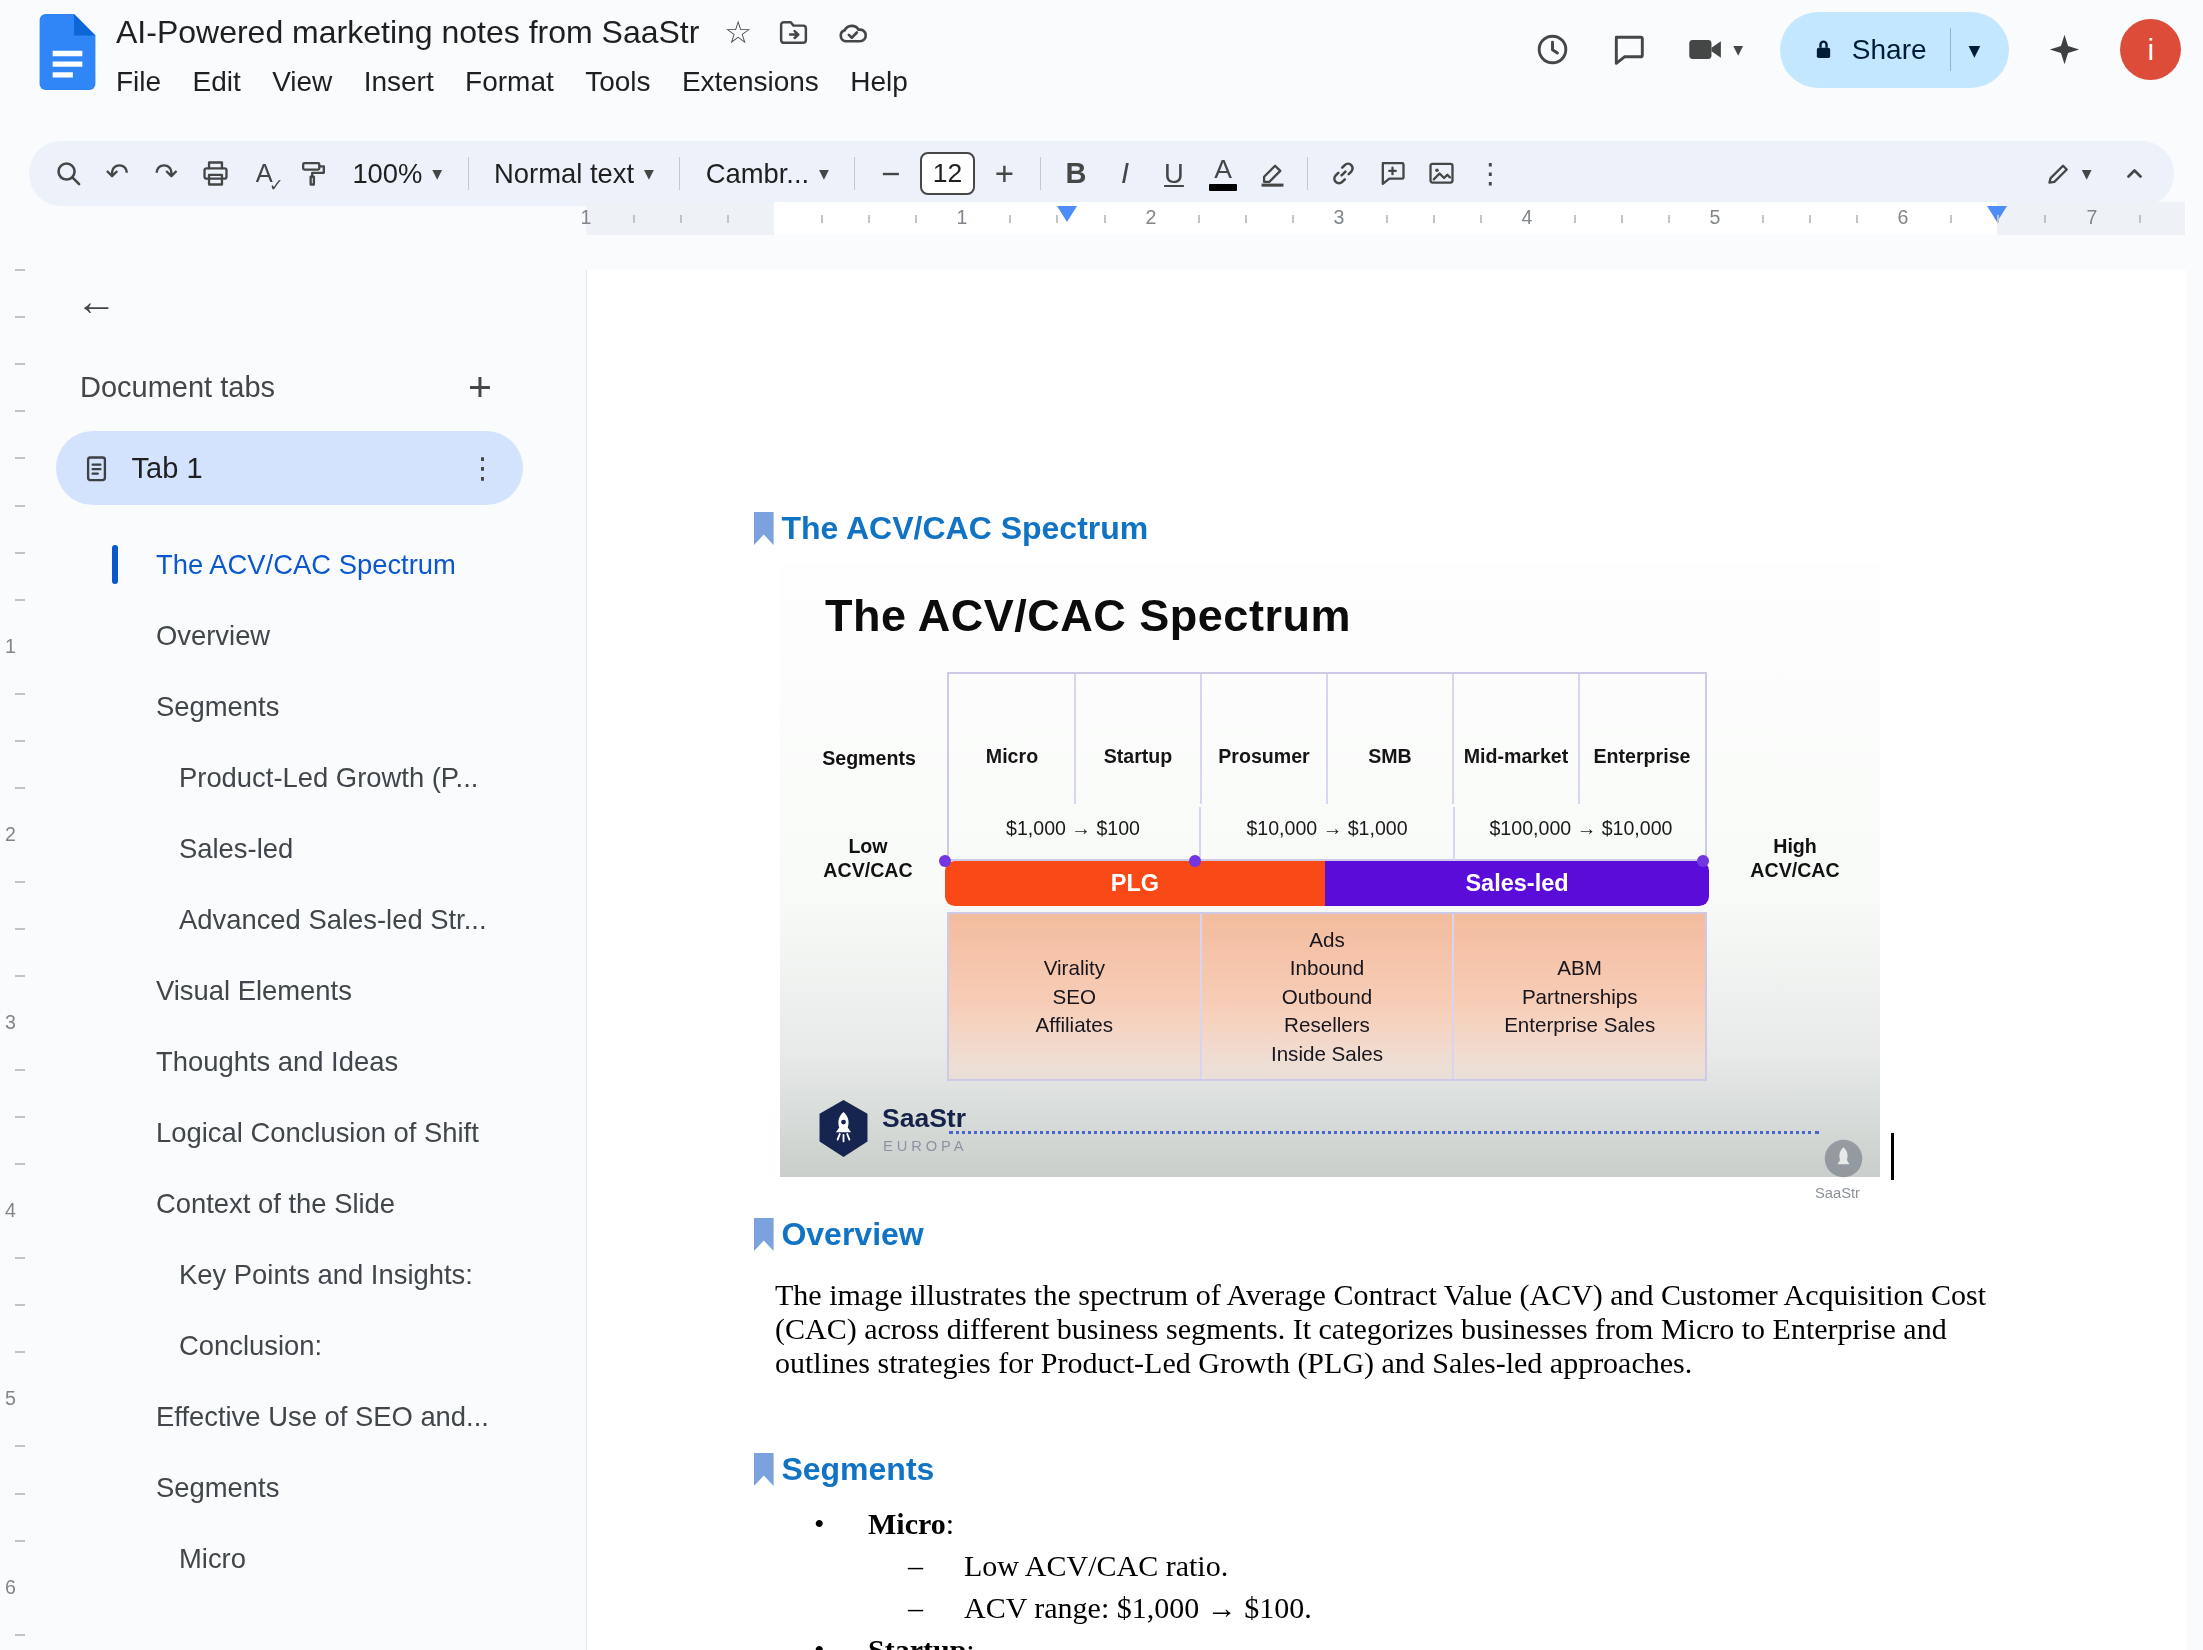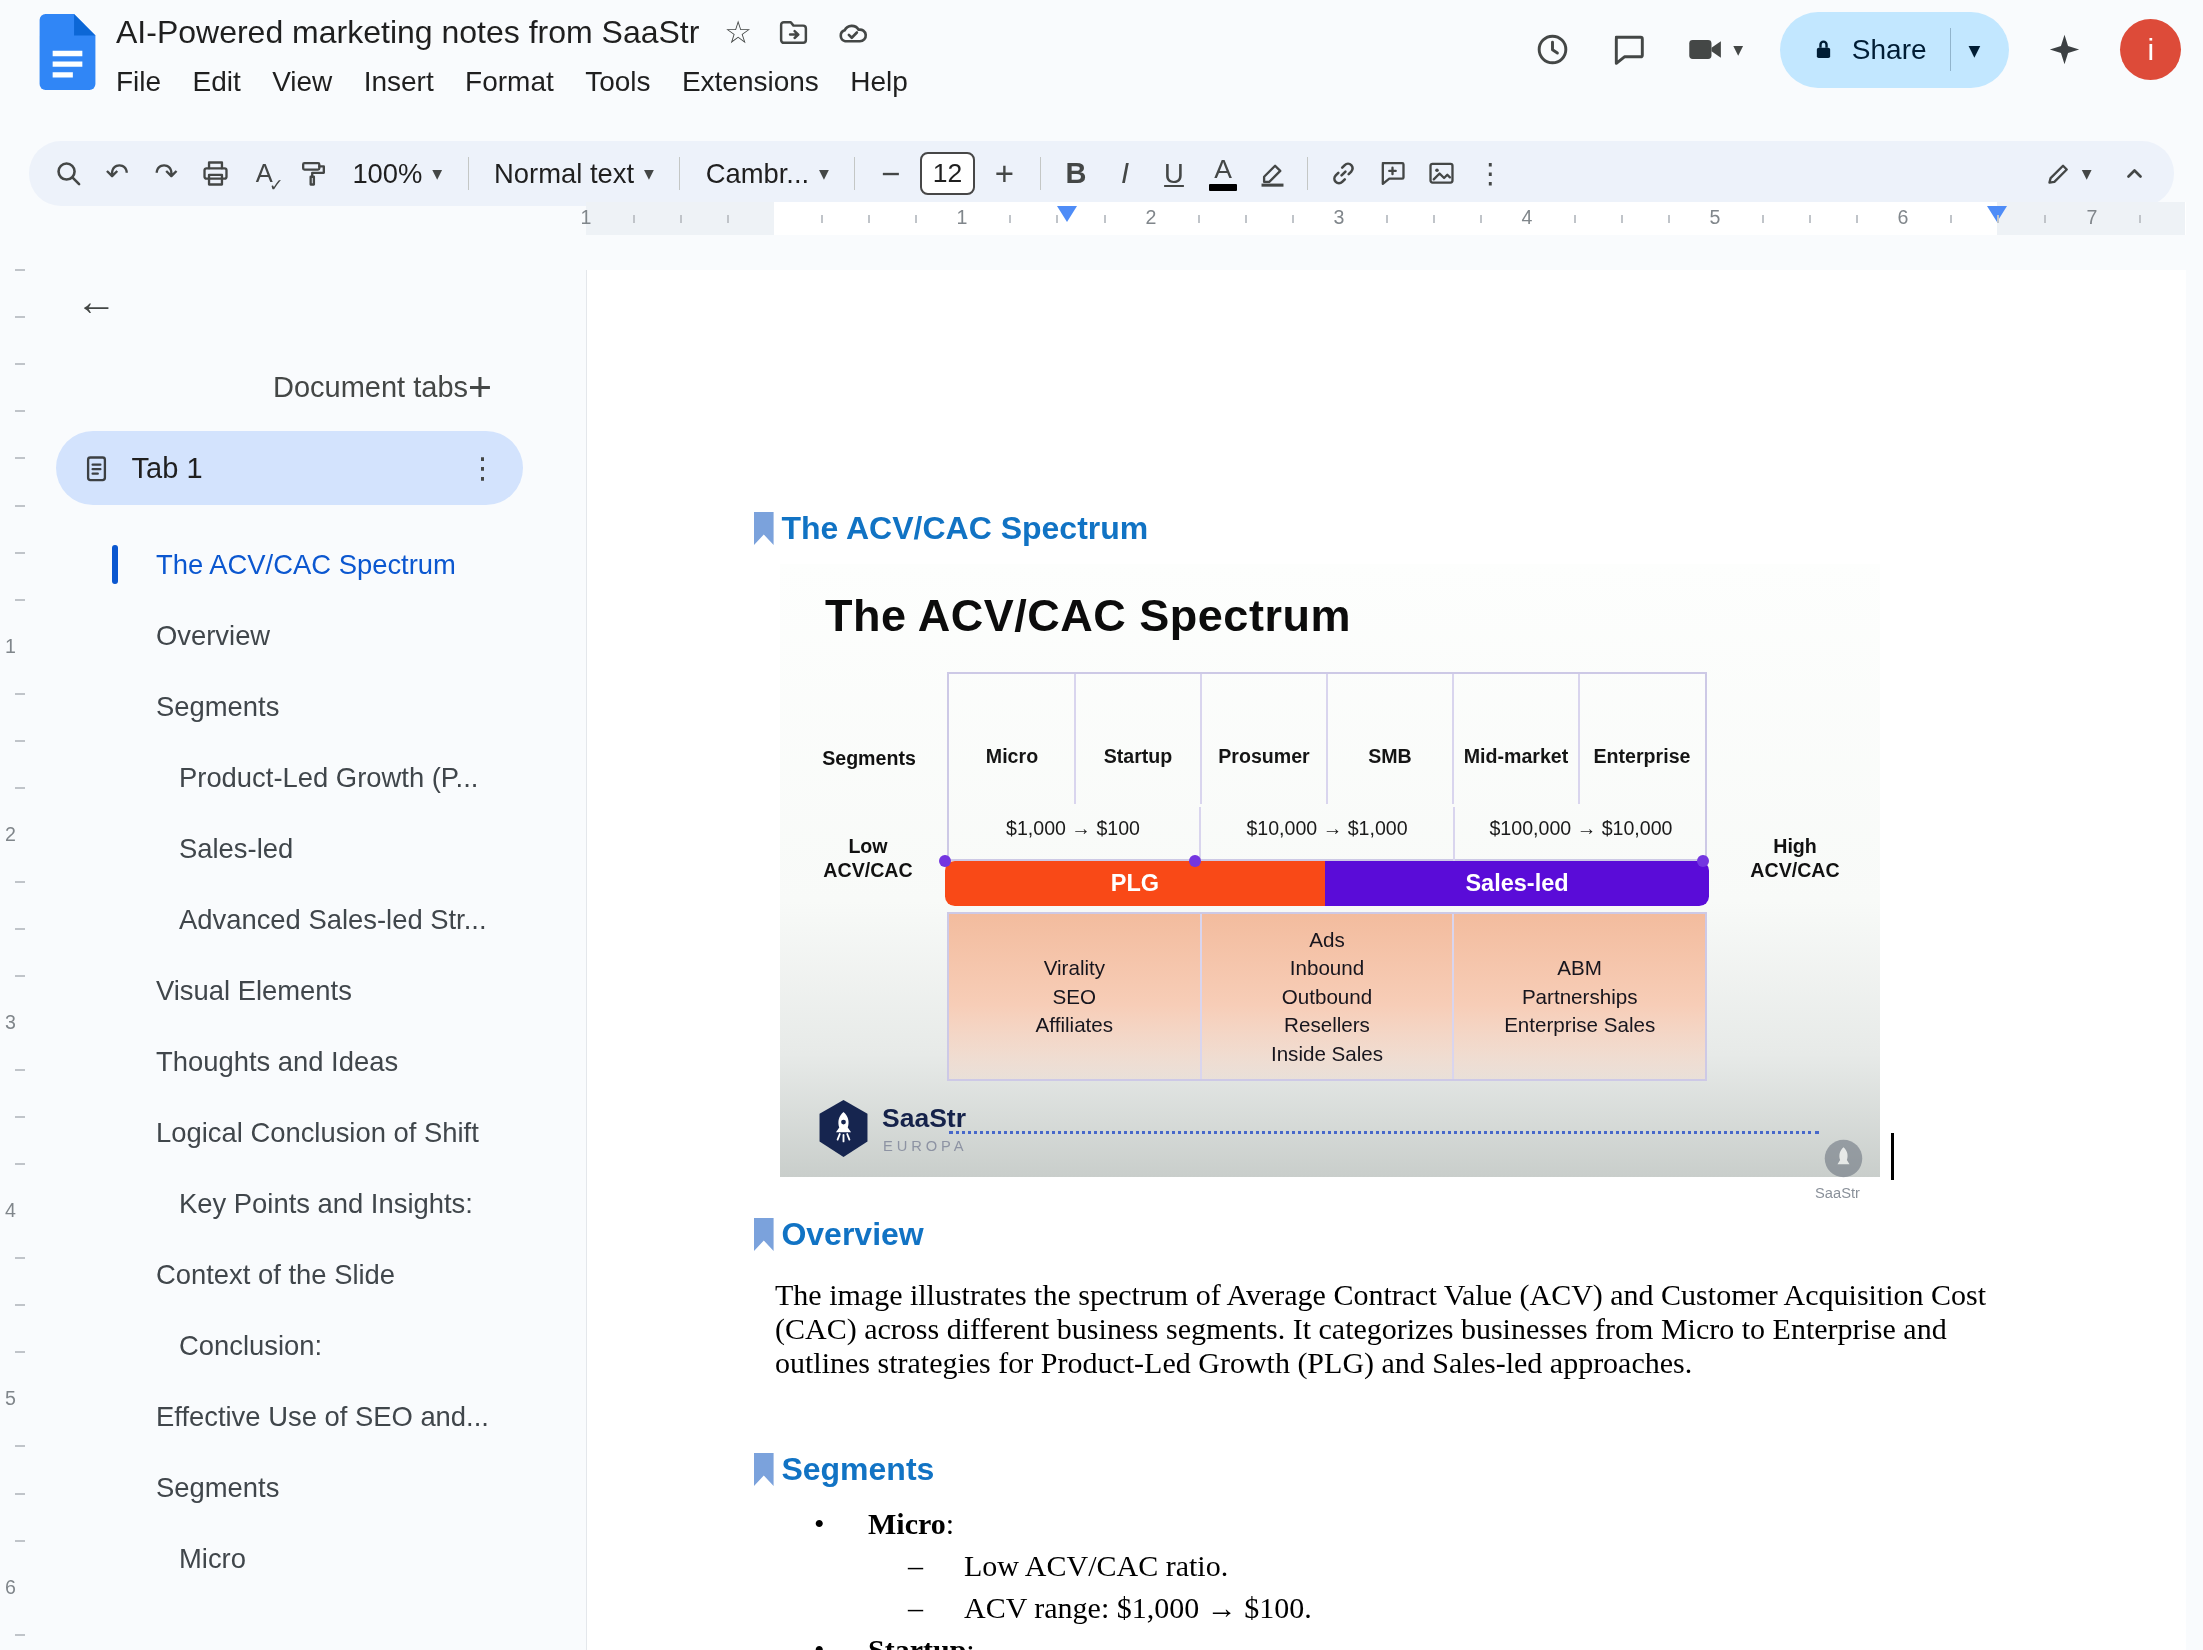--- a/index.html
+++ b/index.html
@@ -50,21 +50,21 @@
   .hrlabel{position:absolute;top:3.9px;transform:translateX(-50%);font-size:19.6px;color:#80868b}
   .htick{position:absolute;top:12.7px;width:2px;height:8.8px;background:#c0c4c9}
   .indent-marker{position:absolute;top:3.9px;width:0;height:0;border-left:10.8px solid transparent;border-right:10.8px solid transparent;border-top:16.7px solid #4e8cf7}
   .vruler{position:absolute;left:0;top:235px;width:29px;height:1415px}
   .vrlabel{position:absolute;left:4.9px;transform:translateY(-50%);font-size:19.6px;color:#80868b}
   .vtick{position:absolute;left:14.7px;width:10.8px;height:2px;background:#c0c4c9}
 
   
   .sidebar{position:absolute;left:29px;top:235px;width:549px;height:1415px}
   .back-btn{position:absolute;left:47px;top:43px;font-size:41px;color:#444746}
-  .panel-head{position:absolute;left:51px;top:129px;width:412px;display:flex;justify-content:flex-end;align-items:center}
+  .panel-head{position:absolute;left:51px;top:129px;width:412px;display:flex;justify-content:space-between;align-items:center}
   .panel-title{font-size:29px;color:#444746}
   .add-tab-btn{font-size:41px;font-weight:300;color:#444746}
   .tab-pill{position:absolute;left:26.5px;top:196px;width:467px;height:74px;border-radius:37px;background:var(--tabsel,#d3e3fd);display:flex;align-items:center;padding:0 25.5px;gap:19.6px}
   .tab-label{font-size:29px;font-weight:500;color:#1f1f1f;flex:1}
   .tab-dots{font-size:29px;color:#444746}
   .outline{position:absolute;left:0;top:294px;width:100%}
   .outline-item{position:relative;height:71px;display:flex;align-items:center}
   .outline-item .lbl{font-size:27.4px;color:#40464b;white-space:nowrap}
   .outline-item.lvl1{padding-left:127px}
   .outline-item.lvl2{padding-left:150px}
@@ -401,25 +401,25 @@
         </div>
         <div class="outline-item lvl1">
           <span class="lbl">Visual Elements</span>
         </div>
         <div class="outline-item lvl1">
           <span class="lbl">Thoughts and Ideas</span>
         </div>
         <div class="outline-item lvl1">
           <span class="lbl">Logical Conclusion of Shift</span>
         </div>
+        <div class="outline-item lvl1">
+          <span class="lbl">Context of the Slide</span>
+        </div>
         <div class="outline-item lvl2">
           <span class="lbl">Key Points and Insights:</span>
-        </div>
-        <div class="outline-item lvl1">
-          <span class="lbl">Context of the Slide</span>
         </div>
         <div class="outline-item lvl2">
           <span class="lbl">Conclusion:</span>
         </div>
         <div class="outline-item lvl1">
           <span class="lbl">Effective Use of SEO and...</span>
         </div>
         <div class="outline-item lvl1">
           <span class="lbl">Segments</span>
         </div>

